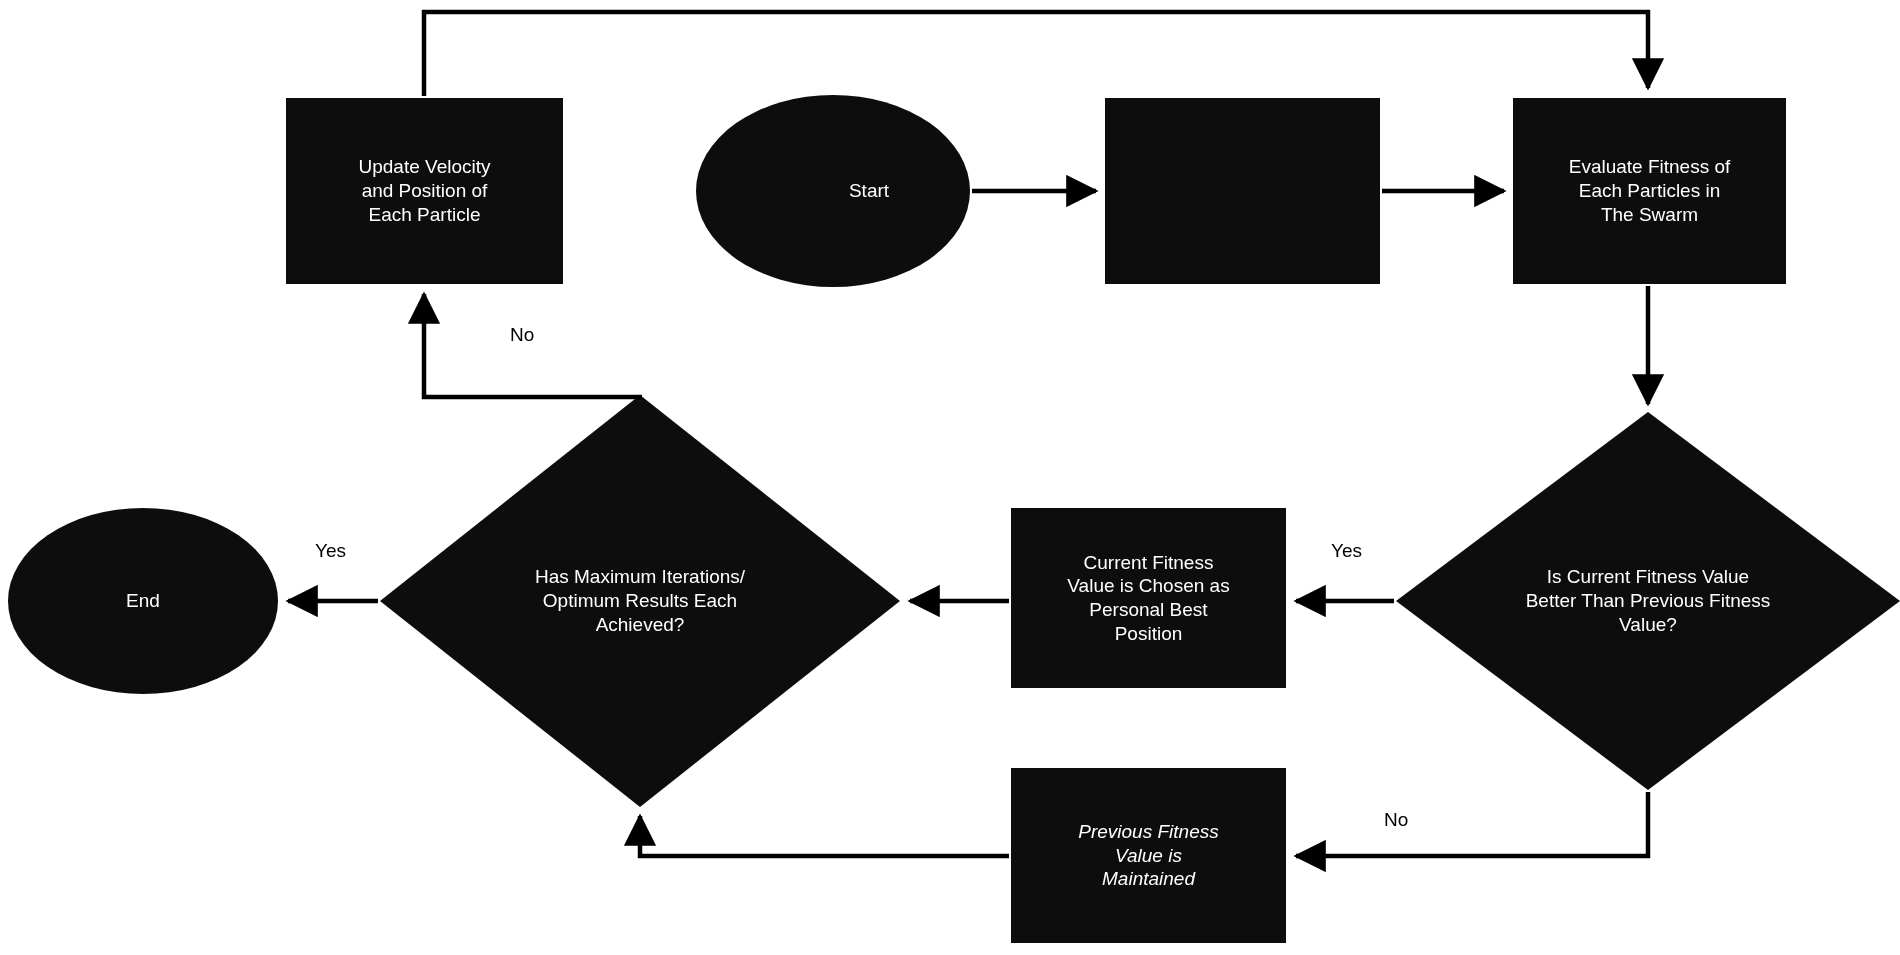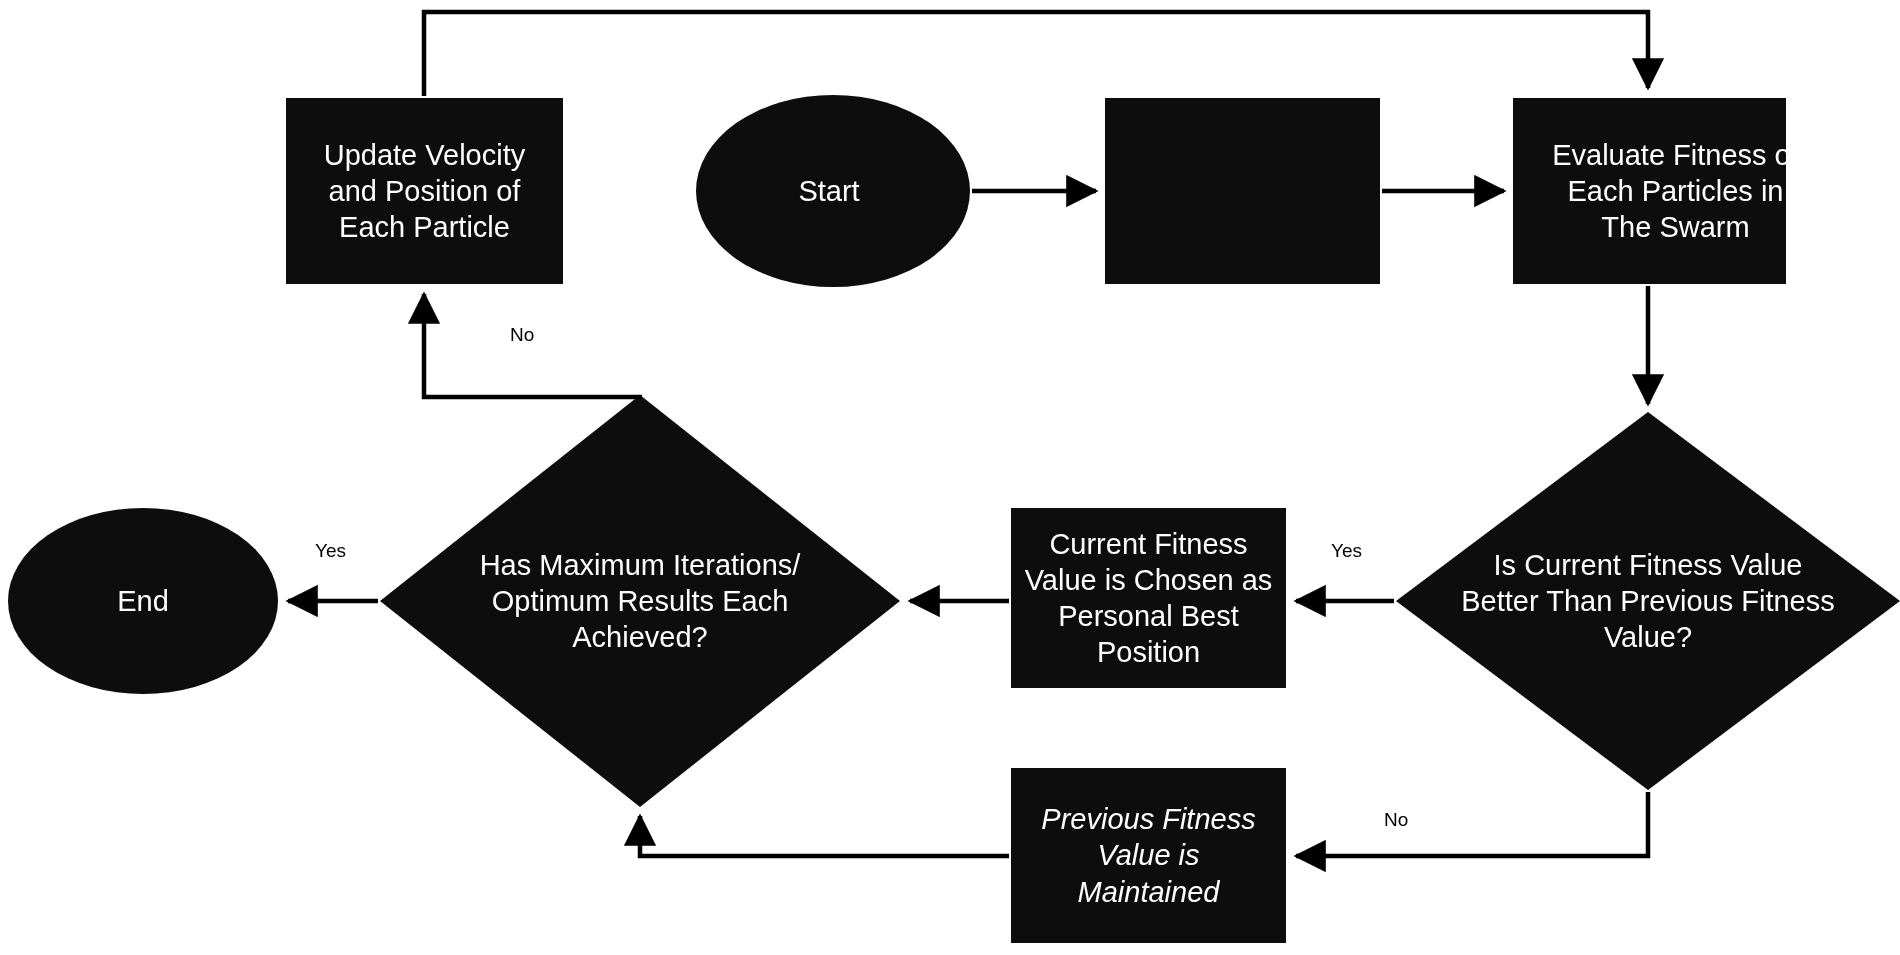--- a/index.html
+++ b/index.html
@@ -23,21 +23,21 @@
     height: 955px;
   }
   .node-label {
     position: absolute;
     display: flex;
     align-items: center;
     justify-content: center;
     text-align: center;
     color: #ffffff;
     font-family: "Liberation Sans", sans-serif;
-    font-size: 29px;
+    font-size: 19px;
     line-height: 1.25;
     white-space: pre-line;
     pointer-events: none;
   }
   .edge-label {
     position: absolute;
     color: #000000;
     font-family: "Liberation Sans", sans-serif;
     font-size: 19px;
     line-height: 1;
@@ -90,24 +90,24 @@
 
     <path d="M 378 601 L 288 601" stroke="#000000" stroke-width="4.5" fill="none" marker-end="url(#arrow)"></path>
 
     <path d="M 640 390 L 640 393 L 640 392 L 640 392 Z" stroke="none" fill="none"></path>
     <path d="M 640 396 L 640 396 M 640 396 L 640 396" stroke="none" fill="none"></path>
     <path d="M 642 397 L 642 397 L 424 397 L 424 294" stroke="#000000" stroke-width="4.5" fill="none" marker-end="url(#arrow)"></path>
 
     <path d="M 424 96 L 424 12 L 1648 12 L 1648 88" stroke="#000000" stroke-width="4.5" fill="none" marker-end="url(#arrow)"></path>
   </svg>
 
-  <div class="node-label" style="left:692px; top:95px; width:274px; height:192px;">Start</div>
+  <div class="node-label" style="left:732px; top:95px; width:274px; height:192px;">Start</div>
 
 
-  <div class="node-label" style="left:1513px; top:98px; width:273px; height:186px;padding-left:26px;">Evaluate Fitness of
+  <div class="node-label" style="left:1513px; top:98px; width:273px; height:186px;">Evaluate Fitness of
 Each Particles in
 The Swarm</div>
 
   <div class="node-label" style="left:1011px; top:508px; width:275px; height:180px;">Current Fitness
 Value is Chosen as
 Personal Best
 Position</div>
 
   <div class="node-label" style="left:1443px; top:531px; width:410px; height:140px;">Is Current Fitness Value
 Better Than Previous Fitness

